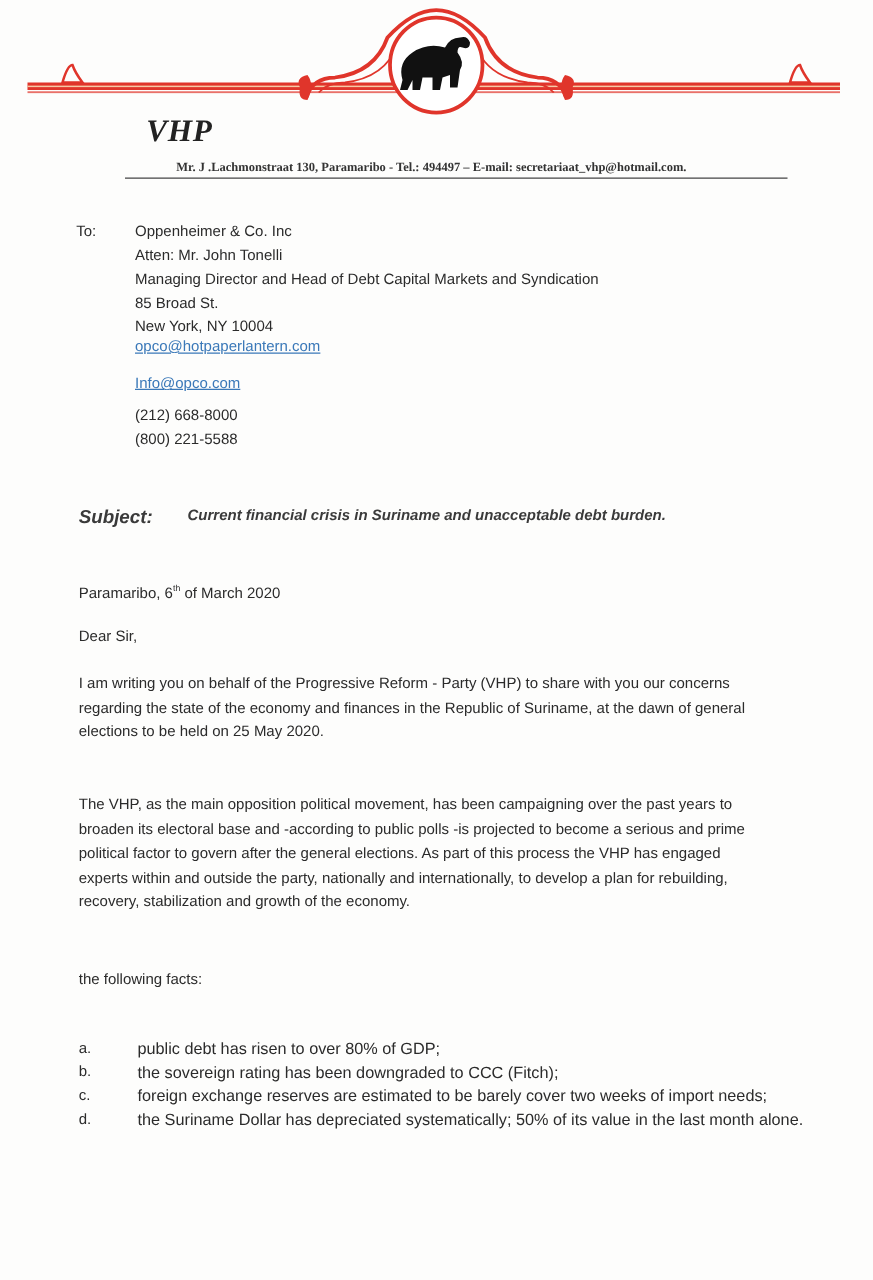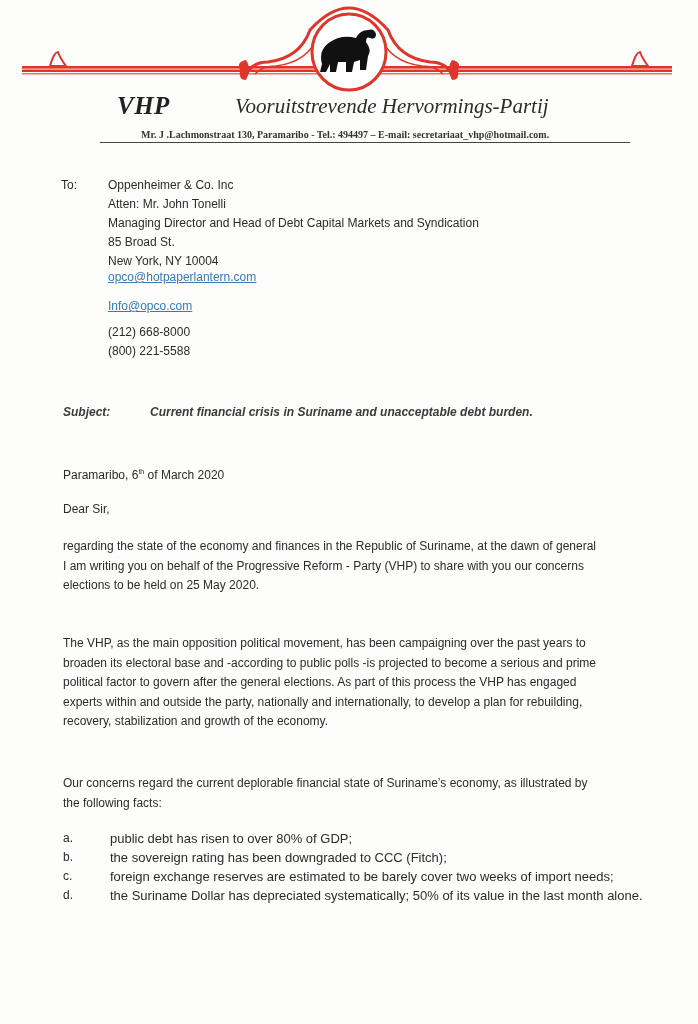--- a/index.html
+++ b/index.html
@@ -32,21 +32,21 @@
   .head-rule {
     position: absolute; left: 100px; top: 142px; width: 530px; height: 1px;
     background: #444;
   }
 
   
   .txt { position: absolute; font-size: 12px; line-height: 19px; color: #2b2b2b; white-space: nowrap; }
   .lbl { left: 61px; }
   .ind { left: 108px; }
   .link { color: #3a78b8; text-decoration: underline; }
-  .subject-lbl { position: absolute; left: 63px; top: 405px; font-size: 12px; font-weight: bold; font-style: italic; color: #3a3a3a; }
+  .subject-lbl { position: absolute; left: 63px; top: 405px; font-size: 15px; font-weight: bold; font-style: italic; color: #3a3a3a; }
   .subject-txt { position: absolute; left: 150px; top: 405px; font-size: 12px; font-weight: bold; font-style: italic; color: #3a3a3a; white-space: nowrap; }
   .para { position: absolute; left: 63px; width: 620px; font-size: 12px; line-height: 19.5px; color: #2b2b2b; }
   .para span { display: block; white-space: nowrap; }
   .li-mark { position: absolute; left: 63px; font-size: 12px; color: #2b2b2b; }
   .li-text { position: absolute; left: 110px; font-size: 13px; color: #2b2b2b; white-space: nowrap; }
   sup { font-size: 7px; }
 </style>
 </head>
 <body>
 
@@ -68,21 +68,20 @@
     <path d="M458 70 Q462 62 452 60 Q446 68 452 80 Q460 80 458 70 Z" fill="#e0352b"></path>
 
     <ellipse cx="349" cy="52" rx="37" ry="38" fill="#ffffff" stroke="#e0352b" stroke-width="3"></ellipse>
 
     <g fill="#111">
       <path d="M322 64 Q318 50 330 42 Q342 34 356 38 Q360 30 368 30 Q374 28 376 34 Q376 40 370 38 Q366 36 366 42 Q372 50 368 56 L366 70 L360 70 L360 60 L354 62 L352 72 L346 72 L346 62 L338 62 L336 72 L330 72 L330 64 L326 72 L320 72 Z"></path>
     </g>
   </svg>
 
   <div class="vhp">VHP</div>
-  <div class="party-name">Vooruitstrevende Hervormings-Partij</div>
   <div class="address-line">Mr. J .Lachmonstraat 130, Paramaribo - Tel.: 494497 – E-mail: secretariaat_vhp@hotmail.com.</div>
   <div class="head-rule"></div>
 
   <div class="txt lbl" style="top:176px">To:</div>
   <div class="txt ind" style="top:176px">Oppenheimer &amp; Co. Inc</div>
   <div class="txt ind" style="top:195px">Atten: Mr. John Tonelli</div>
   <div class="txt ind" style="top:214px">Managing Director and Head of Debt Capital Markets and Syndication</div>
   <div class="txt ind" style="top:233px">85 Broad St.</div>
   <div class="txt ind" style="top:252px">New York, NY 10004</div>
 
@@ -93,35 +92,34 @@
   <div class="txt ind" style="top:342px">(800) 221-5588</div>
 
   <div class="subject-lbl">Subject:</div>
   <div class="subject-txt">Current financial crisis in Suriname and unacceptable debt burden.</div>
 
   <div class="txt" style="left:63px; top:462px"><span>Paramaribo, 6</span><sup>th</sup><span> of March 2020</span></div>
 
   <div class="txt" style="left:63px; top:500px">Dear Sir,</div>
 
   <div class="para" style="top:537px">
+    <span>I am writing you on behalf of the Progressive Reform - Party (VHP) to share with you our concerns</span>
     <span>regarding the state of the economy and finances in the Republic of Suriname, at the dawn of general</span>
-    <span>I am writing you on behalf of the Progressive Reform - Party (VHP) to share with you our concerns</span>
     <span>elections to be held on 25 May 2020.</span>
   </div>
 
   <div class="para" style="top:634px">
     <span>The VHP, as the main opposition political movement, has been campaigning over the past years to</span>
     <span>broaden its electoral base and -according to public polls -is projected to become a serious and prime</span>
     <span>political factor to govern after the general elections. As part of this process the VHP has engaged</span>
     <span>experts within and outside the party, nationally and internationally, to develop a plan for rebuilding,</span>
     <span>recovery, stabilization and growth of the economy.</span>
   </div>
 
   <div class="para" style="top:774px">
-    <span>Our concerns regard the current deplorable financial state of Suriname’s economy, as illustrated by</span>
     <span>the following facts:</span>
   </div>
 
   <div>
     <div class="li-mark" style="top:831px">a.</div>
     <div class="li-text" style="top:831px">public debt has risen to over 80% of GDP;</div>
     <div class="li-mark" style="top:850px">b.</div>
     <div class="li-text" style="top:850px">the sovereign rating has been downgraded to CCC (Fitch);</div>
     <div class="li-mark" style="top:869px">c.</div>
     <div class="li-text" style="top:869px">foreign exchange reserves are estimated to be barely cover two weeks of import needs;</div>

